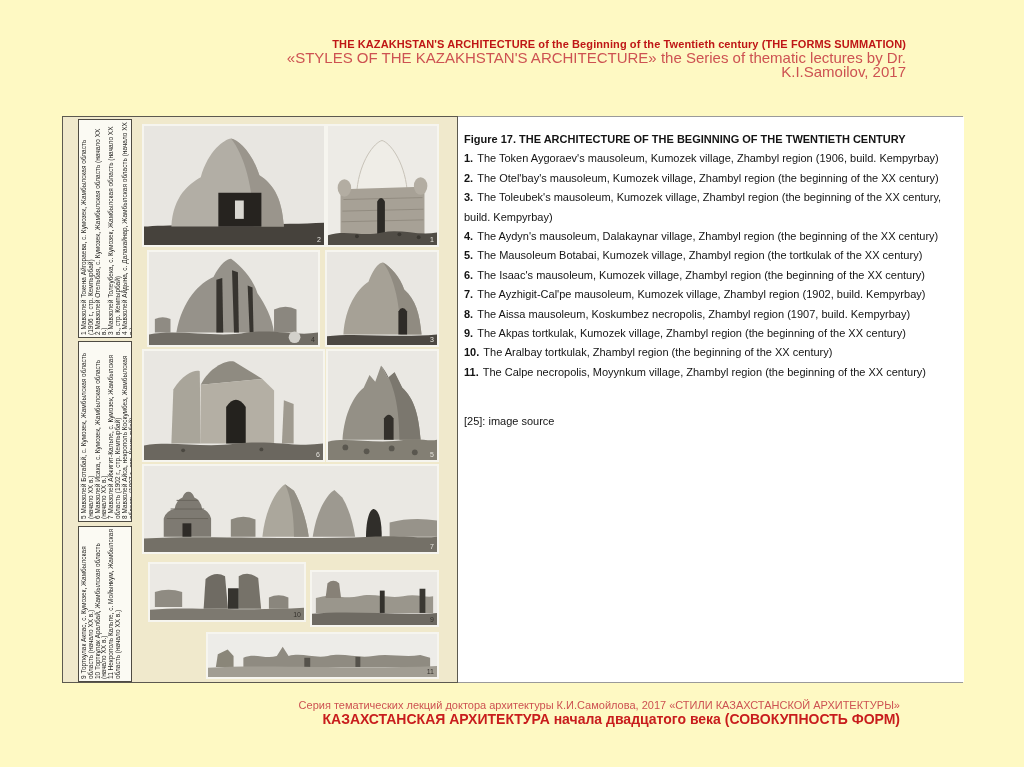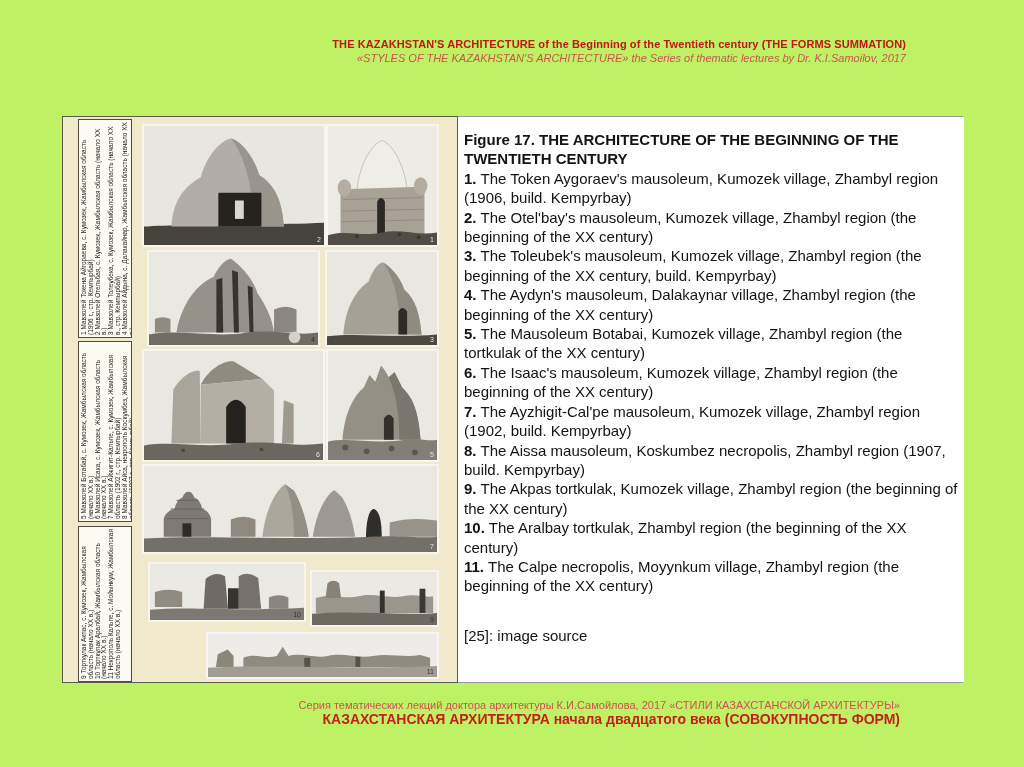--- a/index.html
+++ b/index.html
@@ -1,23 +1,23 @@
 <!DOCTYPE html>
 <html><head>
 <meta charset="utf-8">
 <style>
   html,body{margin:0;padding:0;background:#ffffff;}
   body{width:1024px;height:767px;position:relative;overflow:hidden;
        font-family:"Liberation Sans",sans-serif;}
-  .slide{position:absolute;inset:0;background:#bef264;}
+  .slide{position:absolute;inset:0;background:#fef9c3;}
 
   
   .header-block{position:absolute;top:37px;right:118px;width:620px;text-align:right;}
   .header-line1{font-size:11px;font-weight:bold;color:#bf1616;line-height:14px;letter-spacing:.1px;}
-  .header-line2{font-size:11px;color:#cd5252;line-height:14px;font-style:italic;}
+  .header-line2{font-size:15px;color:#cd5252;line-height:14px;}
 
   
   .content-box{position:absolute;left:62px;top:116px;width:901px;height:567px;
                border:1px solid #9a9a9a;box-sizing:border-box;background:#fff;}
 
   
   .photo-page{position:absolute;left:-1px;top:-1px;width:396px;height:567px;
               background:#f0e9cc;border:1px solid #5c594f;box-sizing:border-box;}
 
   
@@ -48,21 +48,21 @@
   .p6 {left:79px; top:232px;width:183px;height:113px;}
   .p5 {left:263px;top:232px;width:113px;height:113px;}
   .p7 {left:79px; top:347px;width:297px;height:90px;}
   .p10{left:85px; top:445px;width:158px;height:60px;}
   .p9 {left:247px;top:453px;width:129px;height:57px;}
   .p11{left:143px;top:515px;width:233px;height:47px;}
 
   
   .text-panel{position:absolute;left:395px;top:0;width:506px;height:565px;
               background:#fff;padding:13px 6px 0 6px;box-sizing:border-box;
-              font-size:15px;line-height:19.4px;color:#141414;}
+              font-size:11px;line-height:19.4px;color:#141414;}
   .fig-title{font-weight:bold;}
   .fig-item .num{font-weight:bold;margin-right:4px;}
   .fig-source{margin-top:30px;padding-right:2px;}
 
   
   .footer-block{position:absolute;top:698px;right:124px;width:660px;text-align:right;}
   .footer-line1{font-size:11px;color:#cd5252;line-height:14px;}
   .footer-line2{font-size:14px;color:#c81d1d;font-weight:bold;line-height:14px;}
 </style>
 </head>

